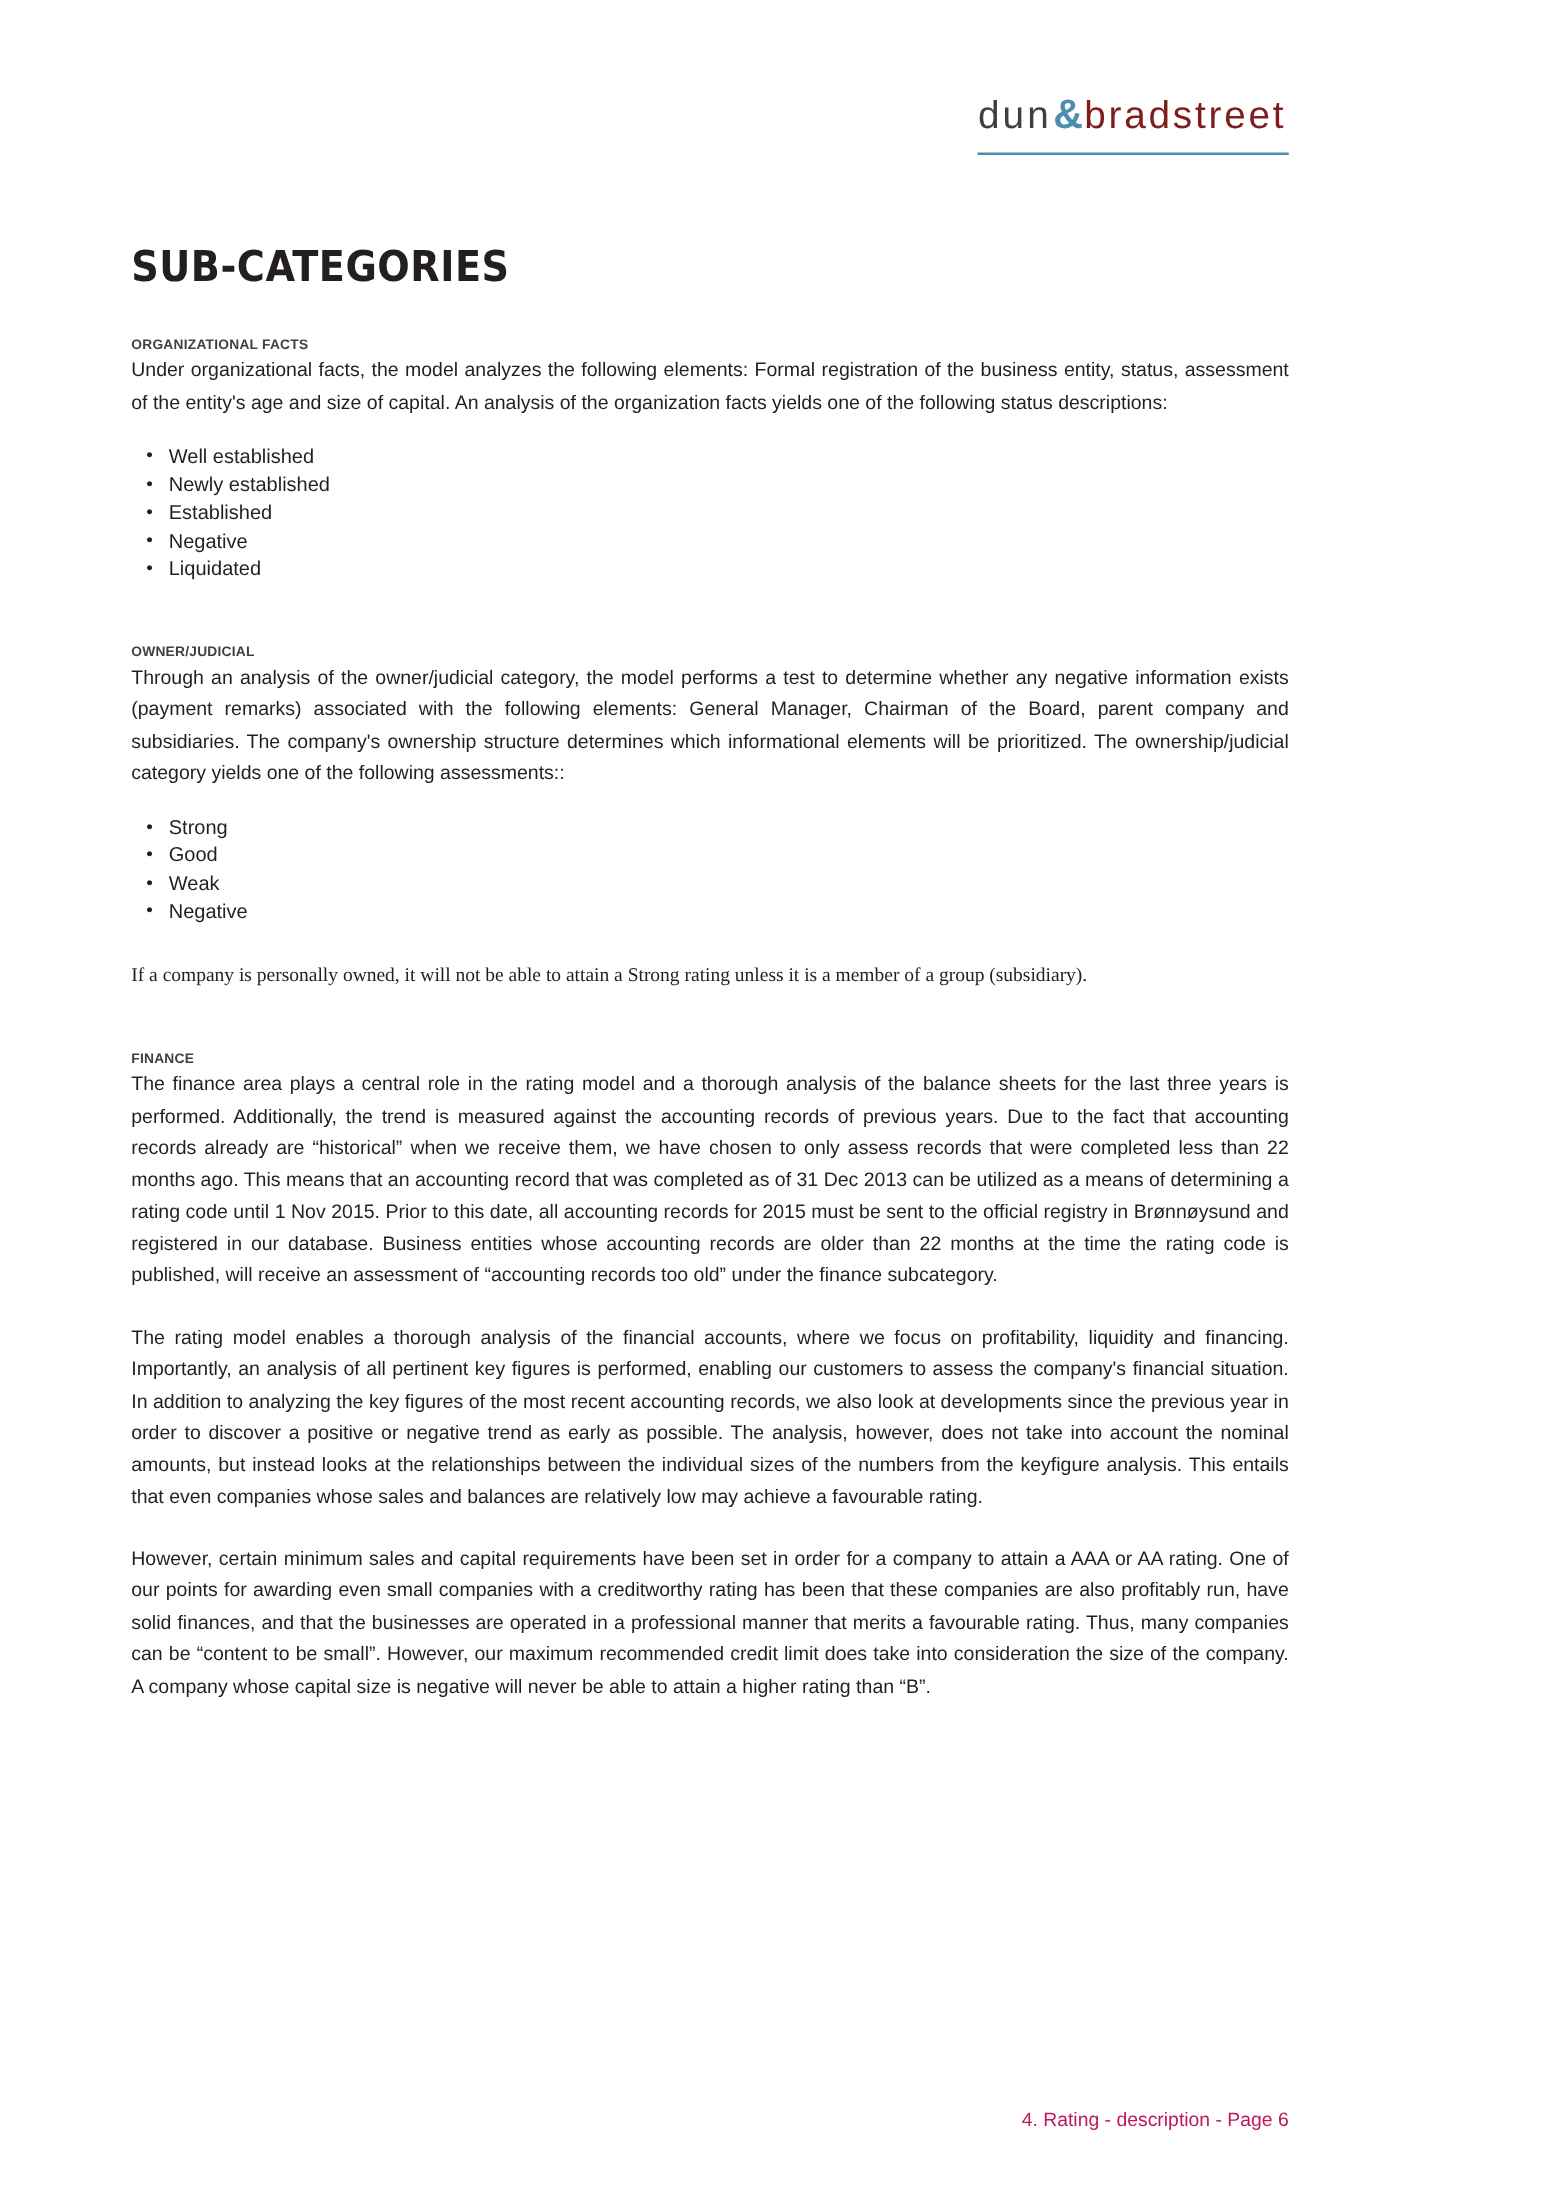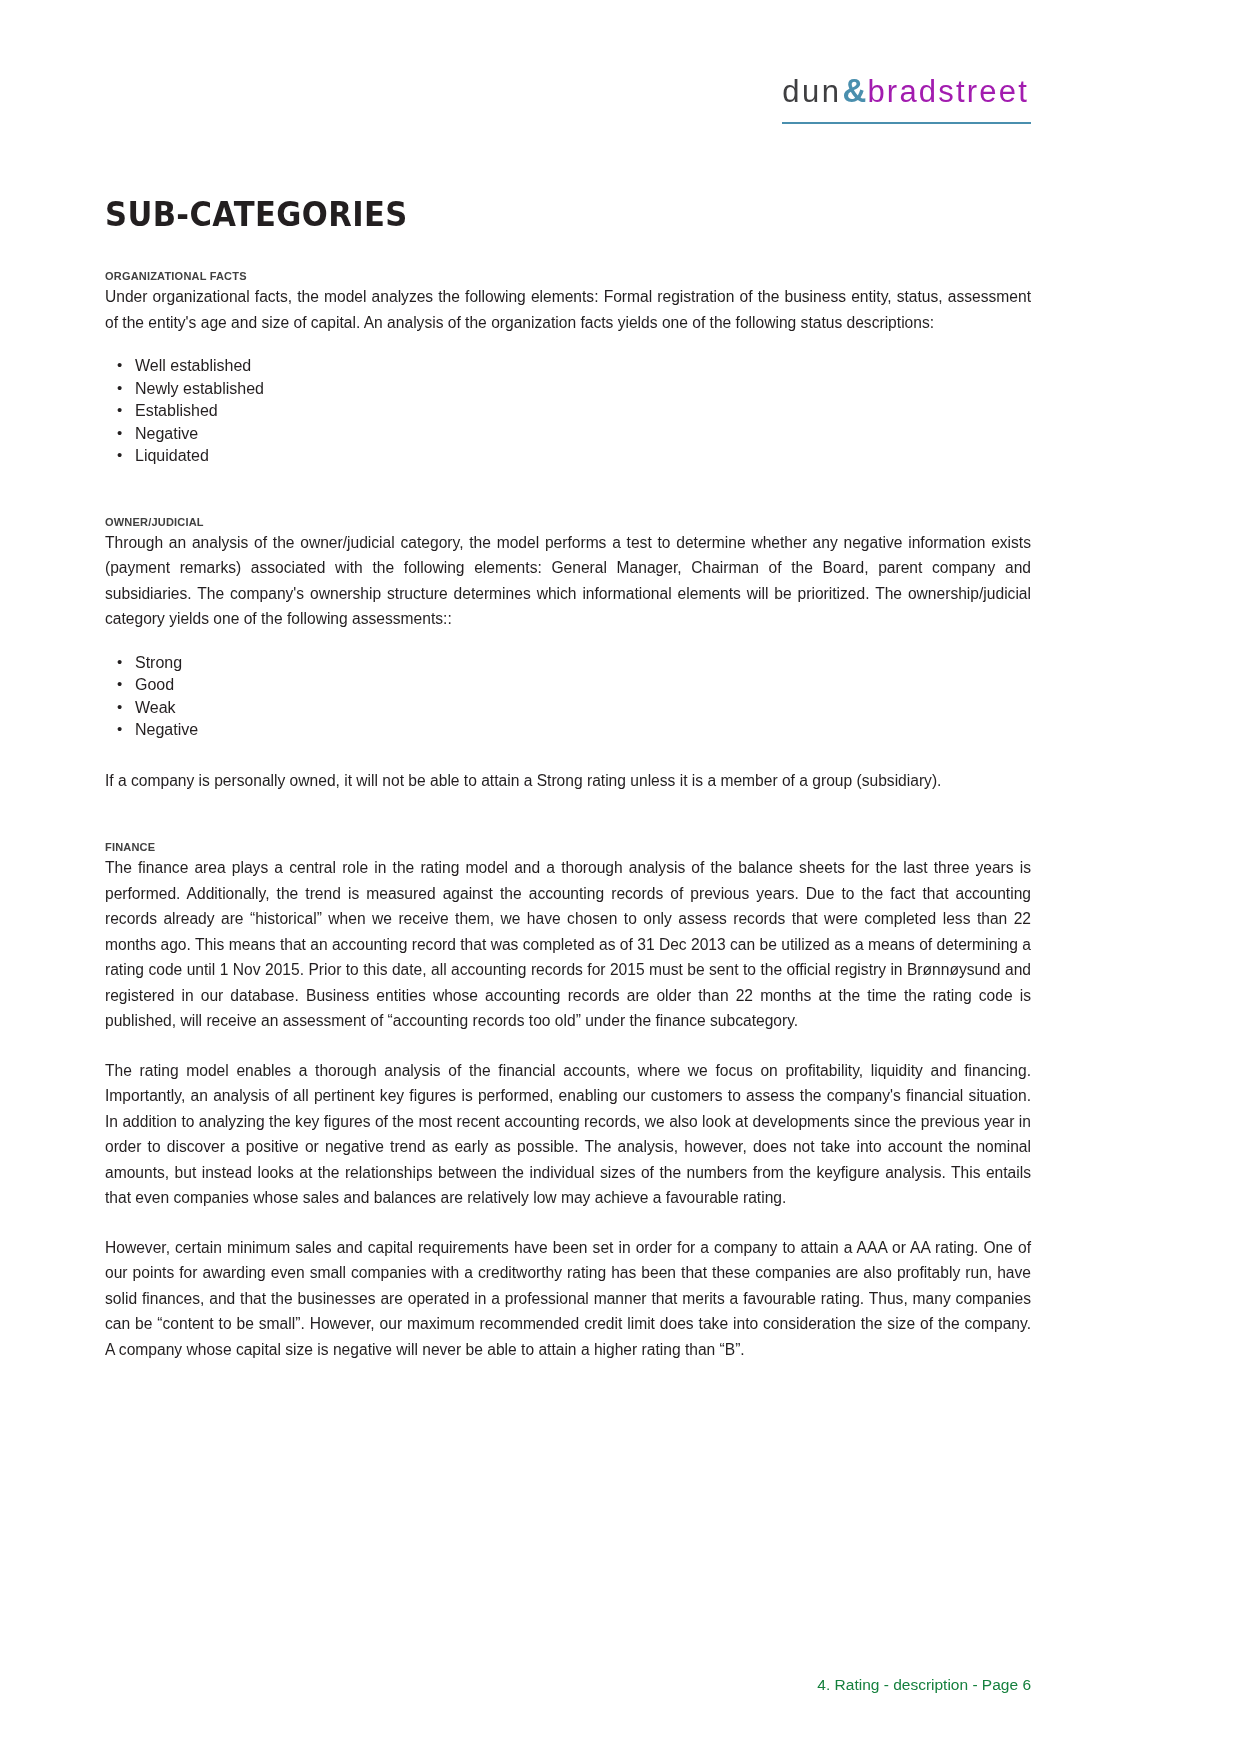--- a/index.html
+++ b/index.html
@@ -42,21 +42,21 @@
     padding-bottom: 12px;
   }
   .logo .dun { color: #3f3f41; letter-spacing: 2.5px; }
   .logo .amp {
     color: #4a8fae;
     font-size: 33px;
     font-weight: 700;
     letter-spacing: 0;
     padding: 0 1px;
   }
-  .logo .bradstreet { color: #a21caf; letter-spacing: 2.2px; }
+  .logo .bradstreet { color: #7f1d1d; letter-spacing: 2.2px; }
 
   
   .content {
     margin-top: 70px;
     max-width: 1000px;
   }
   h1.doc-title {
     font-size: 34px;
     font-weight: 700;
     letter-spacing: 0.4px;
@@ -102,24 +102,24 @@
     font-size: 15px;
     color: #231f20;
   }
   .spacer-after-list { height: 22px; }
 
   
   .footer {
     position: absolute;
     left: 105px;
     right: 105px;
-    bottom: 60px;
+    bottom: 48px;
     text-align: right;
     font-size: 15.5px;
-    color: #15803d;
+    color: #be185d;
   }
 </style>
 </head>
 <body>
 
 <div class="page">
 
   <div class="header">
     <div class="logo">
       <span class="dun">dun</span>
@@ -148,21 +148,21 @@
 
     <div class="block">
       <h2 class="section-head">OWNER/JUDICIAL</h2>
       <p class="para">Through an analysis of the owner/judicial category, the model performs a test to determine whether any negative information exists (payment remarks) associated with the following elements: General Manager, Chairman of the Board, parent company and subsidiaries. The company's ownership structure determines which informational elements will be prioritized. The ownership/judicial category yields one of the following assessments::</p>
       <ul class="bullets">
         <li>Strong</li>
         <li>Good</li>
         <li>Weak</li>
         <li>Negative</li>
       </ul>
-      <p class="para" style="margin-top:26px;">If a company is personally owned, it will not be able to attain a Strong rating unless it is a member of a group (subsidiary).</p>
+      <p class="para" style="margin-top:26px;font-family:Liberation Serif, serif;">If a company is personally owned, it will not be able to attain a Strong rating unless it is a member of a group (subsidiary).</p>
     </div>
 
     <div class="spacer-after-list"></div>
 
     <div class="block">
       <h2 class="section-head">FINANCE</h2>
       <p class="para">The finance area plays a central role in the rating model and a thorough analysis of the balance sheets for the last three years is performed. Additionally, the trend is measured against the accounting records of previous years. Due to the fact that accounting records already are “historical” when we receive them, we have chosen to only assess records that were completed less than 22 months ago. This means that an accounting record that was completed as of 31 Dec 2013 can be utilized as a means of determining a rating code until 1 Nov 2015. Prior to this date, all accounting records for 2015 must be sent to the official registry in Brønnøysund and registered in our database. Business entities whose accounting records are older than 22 months at the time the rating code is published, will receive an assessment of “accounting records too old” under the finance subcategory.</p>
       <p class="para">The rating model enables a thorough analysis of the financial accounts, where we focus on profitability, liquidity and financing. Importantly, an analysis of all pertinent key figures is performed, enabling our customers to assess the company's financial situation. In addition to analyzing the key figures of the most recent accounting records, we also look at developments since the previous year in order to discover a positive or negative trend as early as possible. The analysis, however, does not take into account the nominal amounts, but instead looks at the relationships between the individual sizes of the numbers from the keyfigure analysis. This entails that even companies whose sales and balances are relatively low may achieve a favourable rating.</p>
       <p class="para">However, certain minimum sales and capital requirements have been set in order for a company to attain a AAA or AA rating. One of our points for awarding even small companies with a creditworthy rating has been that these companies are also profitably run, have solid finances, and that the businesses are operated in a professional manner that merits a favourable rating. Thus, many companies can be “content to be small”. However, our maximum recommended credit limit does take into consideration the size of the company. A company whose capital size is negative will never be able to attain a higher rating than “B”.</p>
     </div>

